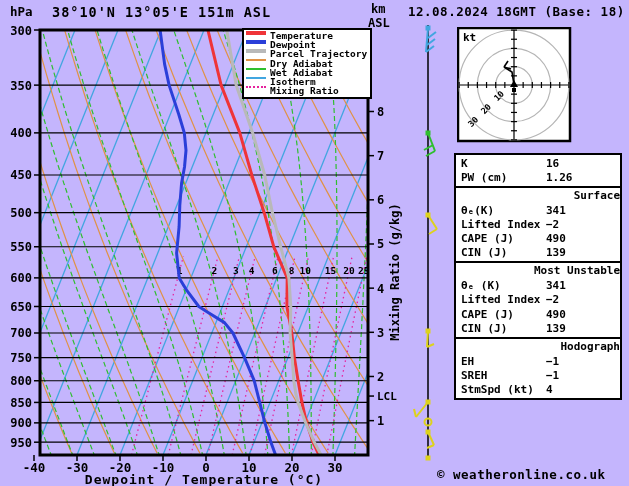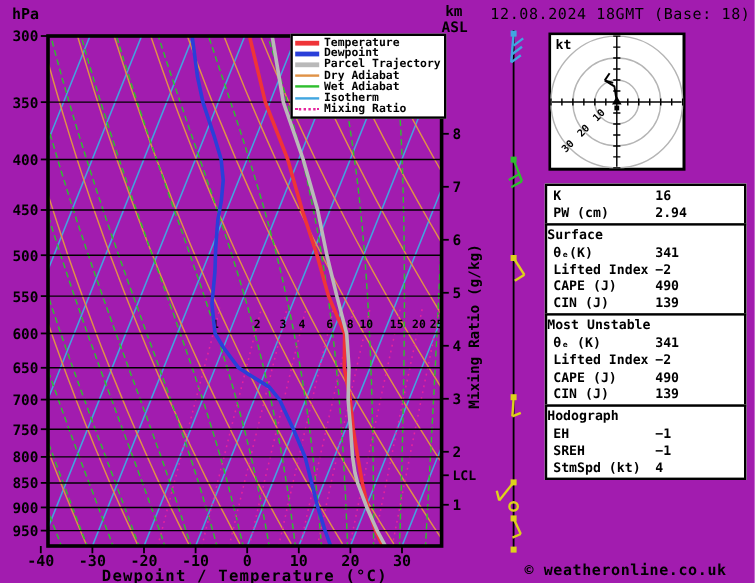--- a/index.html
+++ b/index.html
@@ -1,42 +1,43 @@
 <!DOCTYPE html>
 <html><head>
 <meta charset="utf-8">
 <style>
   html,body{margin:0;padding:0;background:#fff;}
-  .stage{position:relative;width:629px;height:486px;background:#a21caf;overflow:hidden;
+  .stage{position:relative;width:629px;height:486px;background:#c4b5fd;overflow:hidden;
          font-family:"DejaVu Sans Mono",monospace;color:#000;}
   .abs{position:absolute;}
   .t-hpa{left:10px;top:4px;font-size:12.5px;font-weight:bold;}
   .t-title{left:52px;top:4px;font-size:13.5px;font-weight:bold;letter-spacing:1px;white-space:pre;}
   .t-km{left:371px;top:2px;font-size:12px;font-weight:bold;}
   .t-asl{left:368px;top:16px;font-size:12px;font-weight:bold;}
-  .t-date{left:408px;top:4px;width:218px;text-align:center;font-size:12.5px;font-weight:normal;letter-spacing:0.5px;white-space:pre;}
+  .t-date{left:408px;top:4px;width:218px;text-align:left;font-size:12.5px;font-weight:bold;letter-spacing:0.5px;white-space:pre;}
   .t-foot{left:437px;top:467px;font-size:12.5px;font-weight:bold;letter-spacing:0.5px;}
   svg text{font-family:"DejaVu Sans Mono",monospace;font-weight:bold;fill:#000;}
   .legend{left:242px;top:28px;width:124px;border:2px solid #000;background:#fff;padding:1px 0 2px 2px;}
-  .legend-row{display:flex;align-items:center;height:9.2px;}
+  .legend-row{display:flex;align-items:flex-start;height:9.2px;}
   .legend-swatch{width:20px;flex:0 0 20px;margin-right:4px;}
   .legend-label{font-size:9.5px;font-weight:bold;white-space:pre;line-height:9px;}
   #data-table{background:#fff;}
   .tbox{border:2px solid #000;background:#fff;margin-top:-2px;padding:1px 0;}
   .tbox:first-child{margin-top:0;}
   .trow{display:flex;align-items:center;height:14.3px;padding-left:5px;}
   .trow .lbl{flex:0 0 85px;font-size:11px;font-weight:bold;white-space:pre;}
   .trow .val{font-size:11px;font-weight:bold;white-space:pre;text-align:center;}
-  .thead{height:14.3px;text-align:left;font-size:11px;font-weight:bold;line-height:14.3px;}
+  .thead{height:14.3px;text-align:right;font-size:11px;font-weight:bold;line-height:14.3px;}
 </style>
 </head>
 <body>
 
 <div class="stage">
   <div class="abs t-hpa">hPa</div>
+  <div class="abs t-title">38°10'N 13°05'E 151m ASL</div>
   <div class="abs t-km">km</div>
   <div class="abs t-asl">ASL</div>
   <div class="abs t-date">12.08.2024 18GMT (Base: 18)</div>
 
   <svg id="skewt-svg" class="abs" style="left:0;top:0" width="450" height="486">
       <defs>
         <clipPath id="plotclip">
           <rect x="40" y="30" width="328" height="425"></rect>
         </clipPath>
       </defs>
@@ -343,21 +344,21 @@
     </svg>
 
   <div class="abs" id="data-table" style="left:454px;top:153px;width:168px">
       <div class="tbox">
         <div class="trow">
           <span class="lbl">K</span>
           <span class="val">16</span>
         </div>
         <div class="trow">
           <span class="lbl">PW (cm)</span>
-          <span class="val">2.94</span>
+          <span class="val">1.26</span>
         </div>
       </div>
       <div class="tbox">
         <div class="thead">Surface</div>
         <div class="trow">
           <span class="lbl">θₑ(K)</span>
           <span class="val">341</span>
         </div>
         <div class="trow">
           <span class="lbl">Lifted Index</span>

